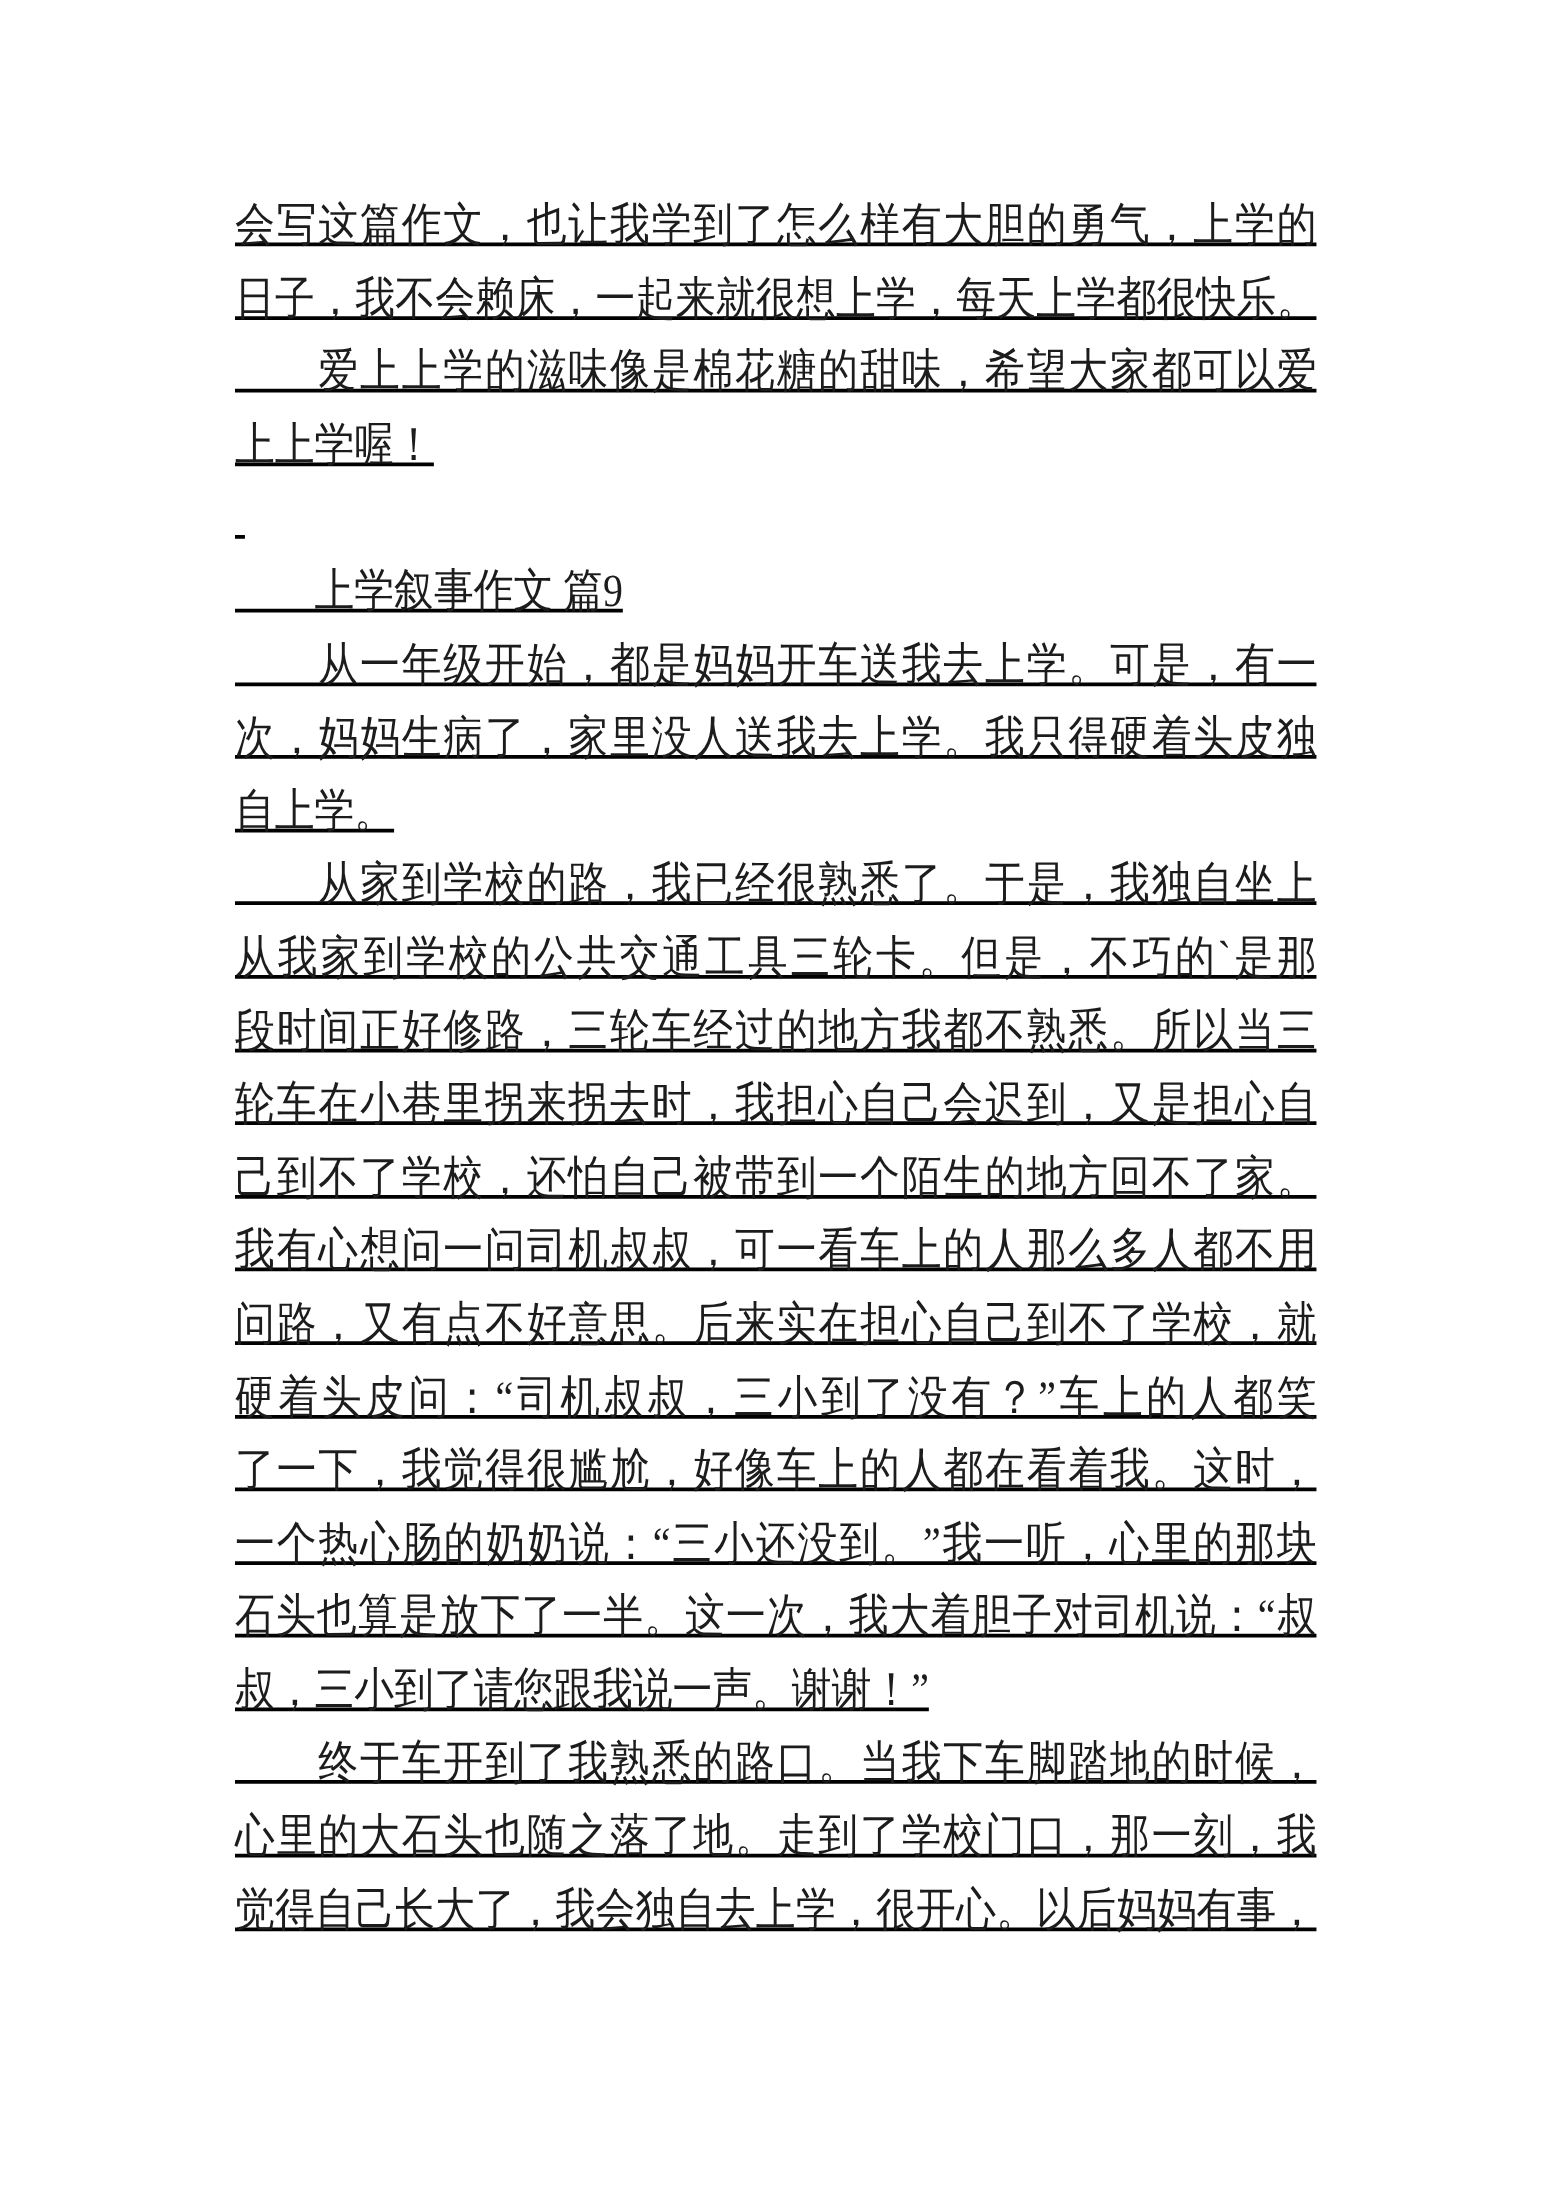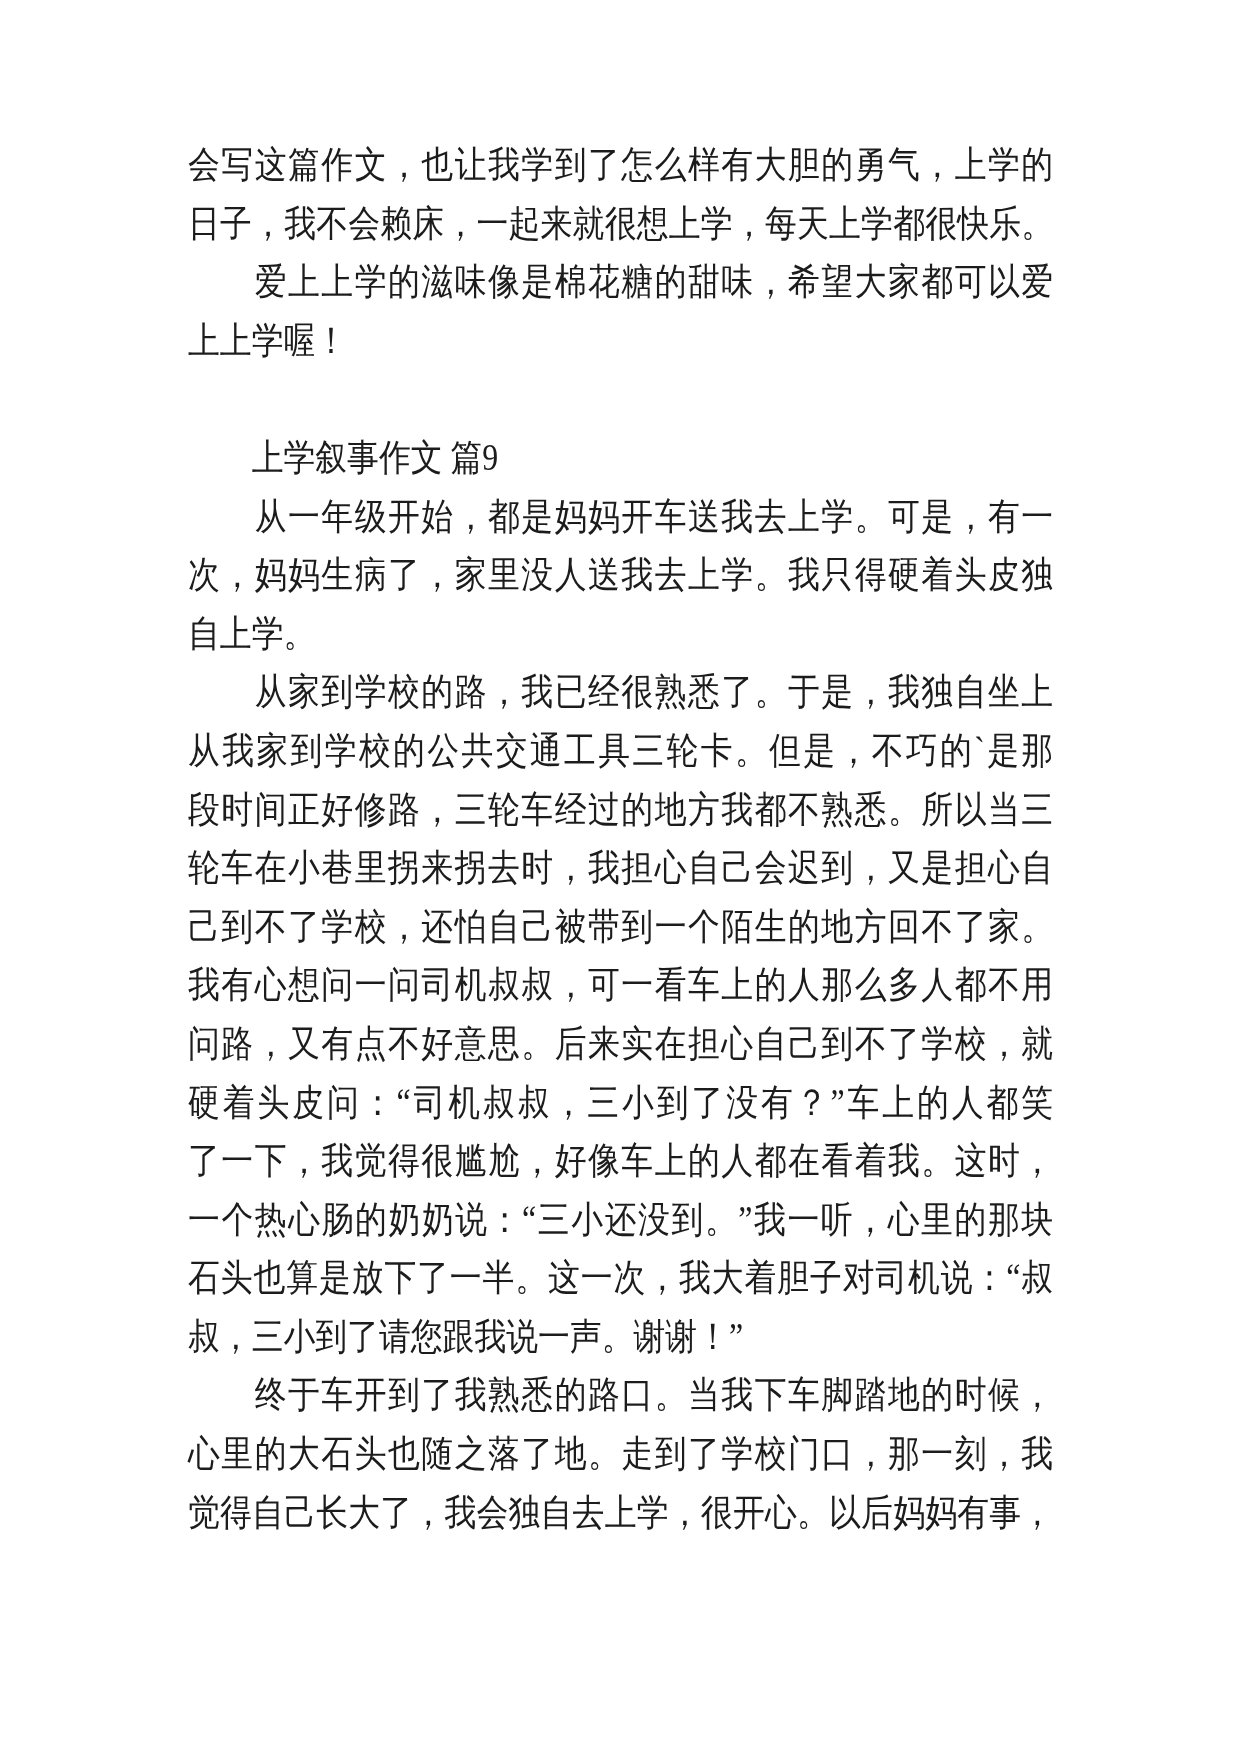--- a/index.html
+++ b/index.html
@@ -7,21 +7,22 @@
   body {
     width: 1241px;
     height: 1754px;
     background: #ffffff;
     overflow: hidden;
     position: relative;
   }
   .doc {
     position: absolute;
     left: 188px;
-    top: 136px;
+    top: 152px;
+    text-decoration: underline;
   }
   .line {
     width: 1006px;               
     transform: scaleX(0.86);     
     transform-origin: 0 0;
     font-family: "Liberation Serif", "DejaVu Serif", serif;
     font-size: 37px;
     font-weight: normal;
     line-height: 58.6px;
     color: var(--ink, #1c1c1c);

